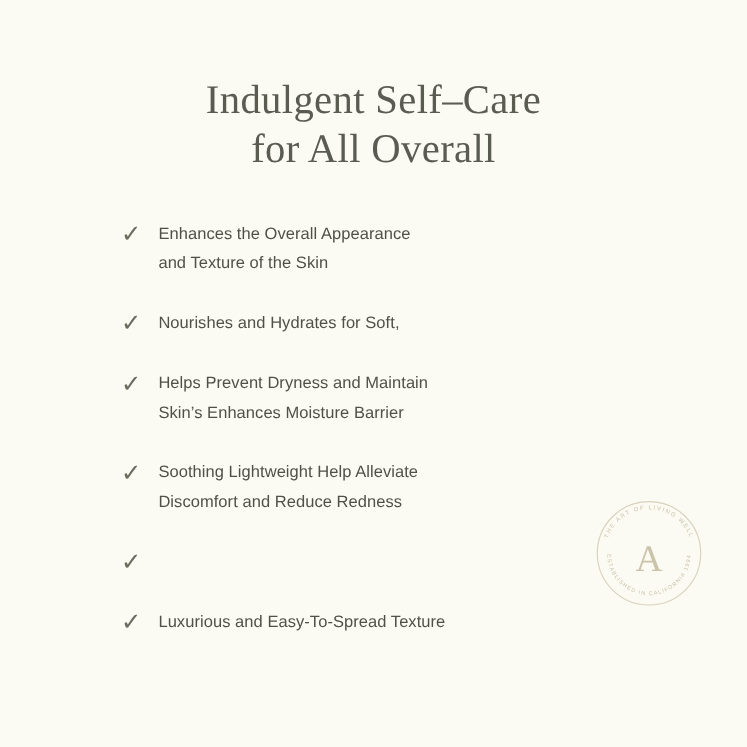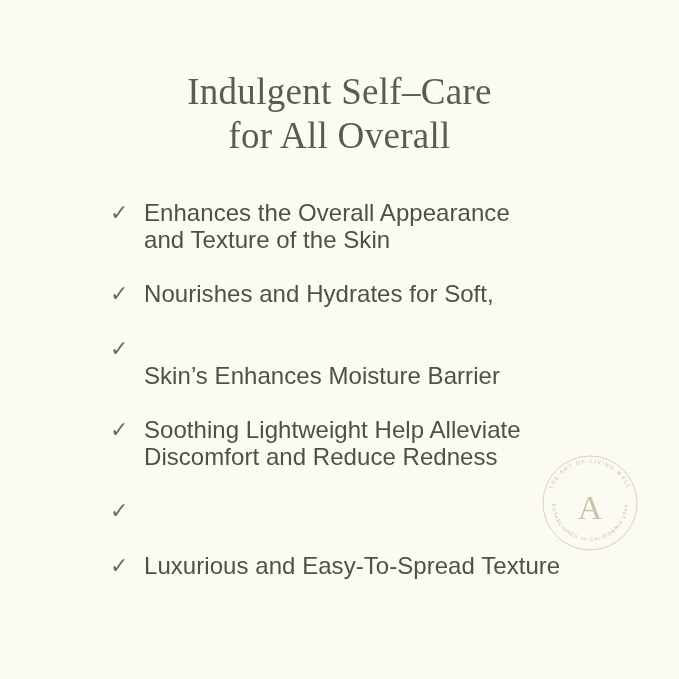--- a/index.html
+++ b/index.html
@@ -52,21 +52,21 @@
     flex: 0 0 auto;
     width: 34px;
     font-family: "Liberation Sans", sans-serif;
     font-size: 22px;
     line-height: 28px;
     color: #6a6c5f;
     font-weight: 400;
   }
   .benefit-text {
     font-family: "Liberation Sans", sans-serif;
-    font-size: 24px;
+    font-size: 15px;
     line-height: 27px;
     color: #4f5147;
     letter-spacing: 0.05px;
     max-width: 420px;
   }
   .logo {
     position: absolute;
     right: 35px;
     bottom: 28px;
     width: 108px;
@@ -99,21 +99,21 @@
     <li class="benefit">
       <span class="check">✓</span>
       <span class="benefit-text">
         <span>Nourishes and Hydrates for Soft,</span><br>
       </span>
     </li>
 
     <li class="benefit">
       <span class="check">✓</span>
       <span class="benefit-text">
-        <br>
+        <span>Helps Prevent Dryness and Maintain</span><br>
         <span>Skin’s Enhances Moisture Barrier</span>
       </span>
     </li>
 
     <li class="benefit">
       <span class="check">✓</span>
       <span class="benefit-text">
         <span>Soothing Lightweight Help Alleviate</span><br>
         <span>Discomfort and Reduce Redness</span>
       </span>

